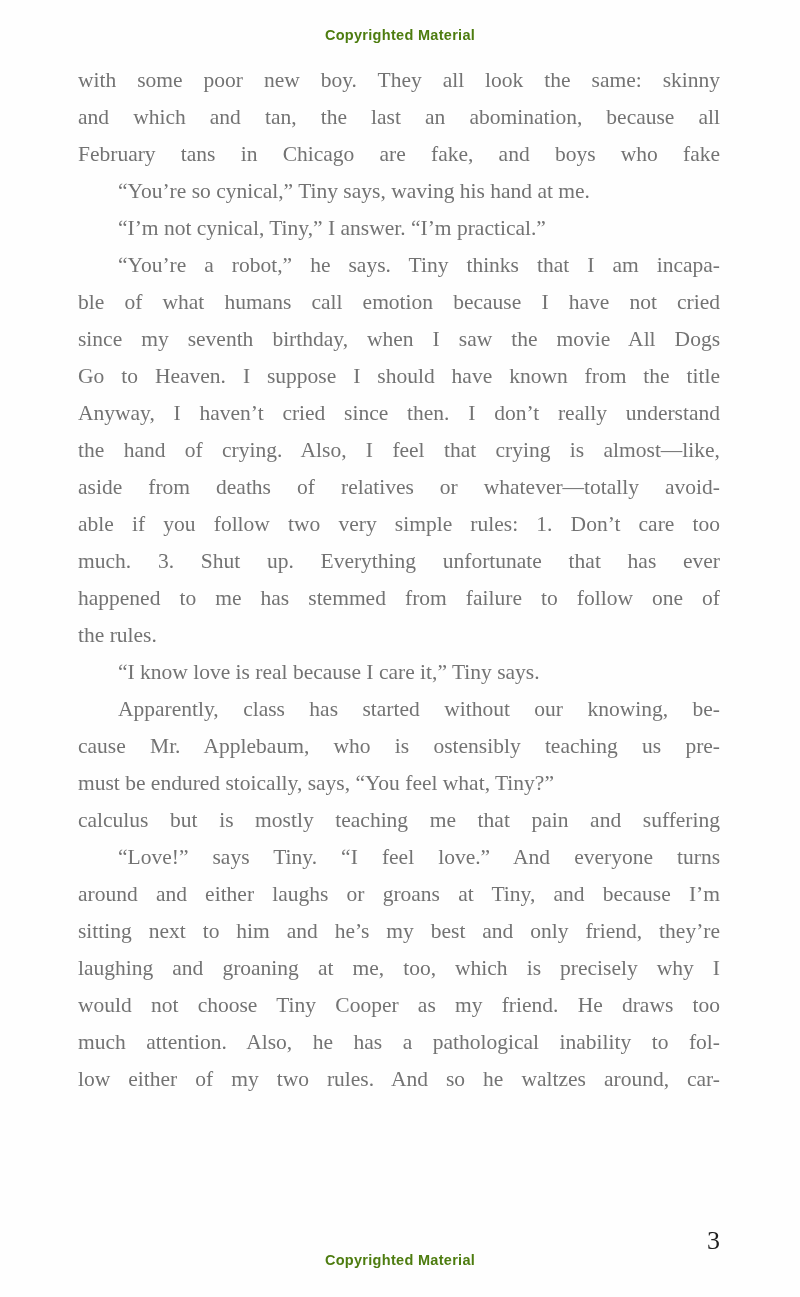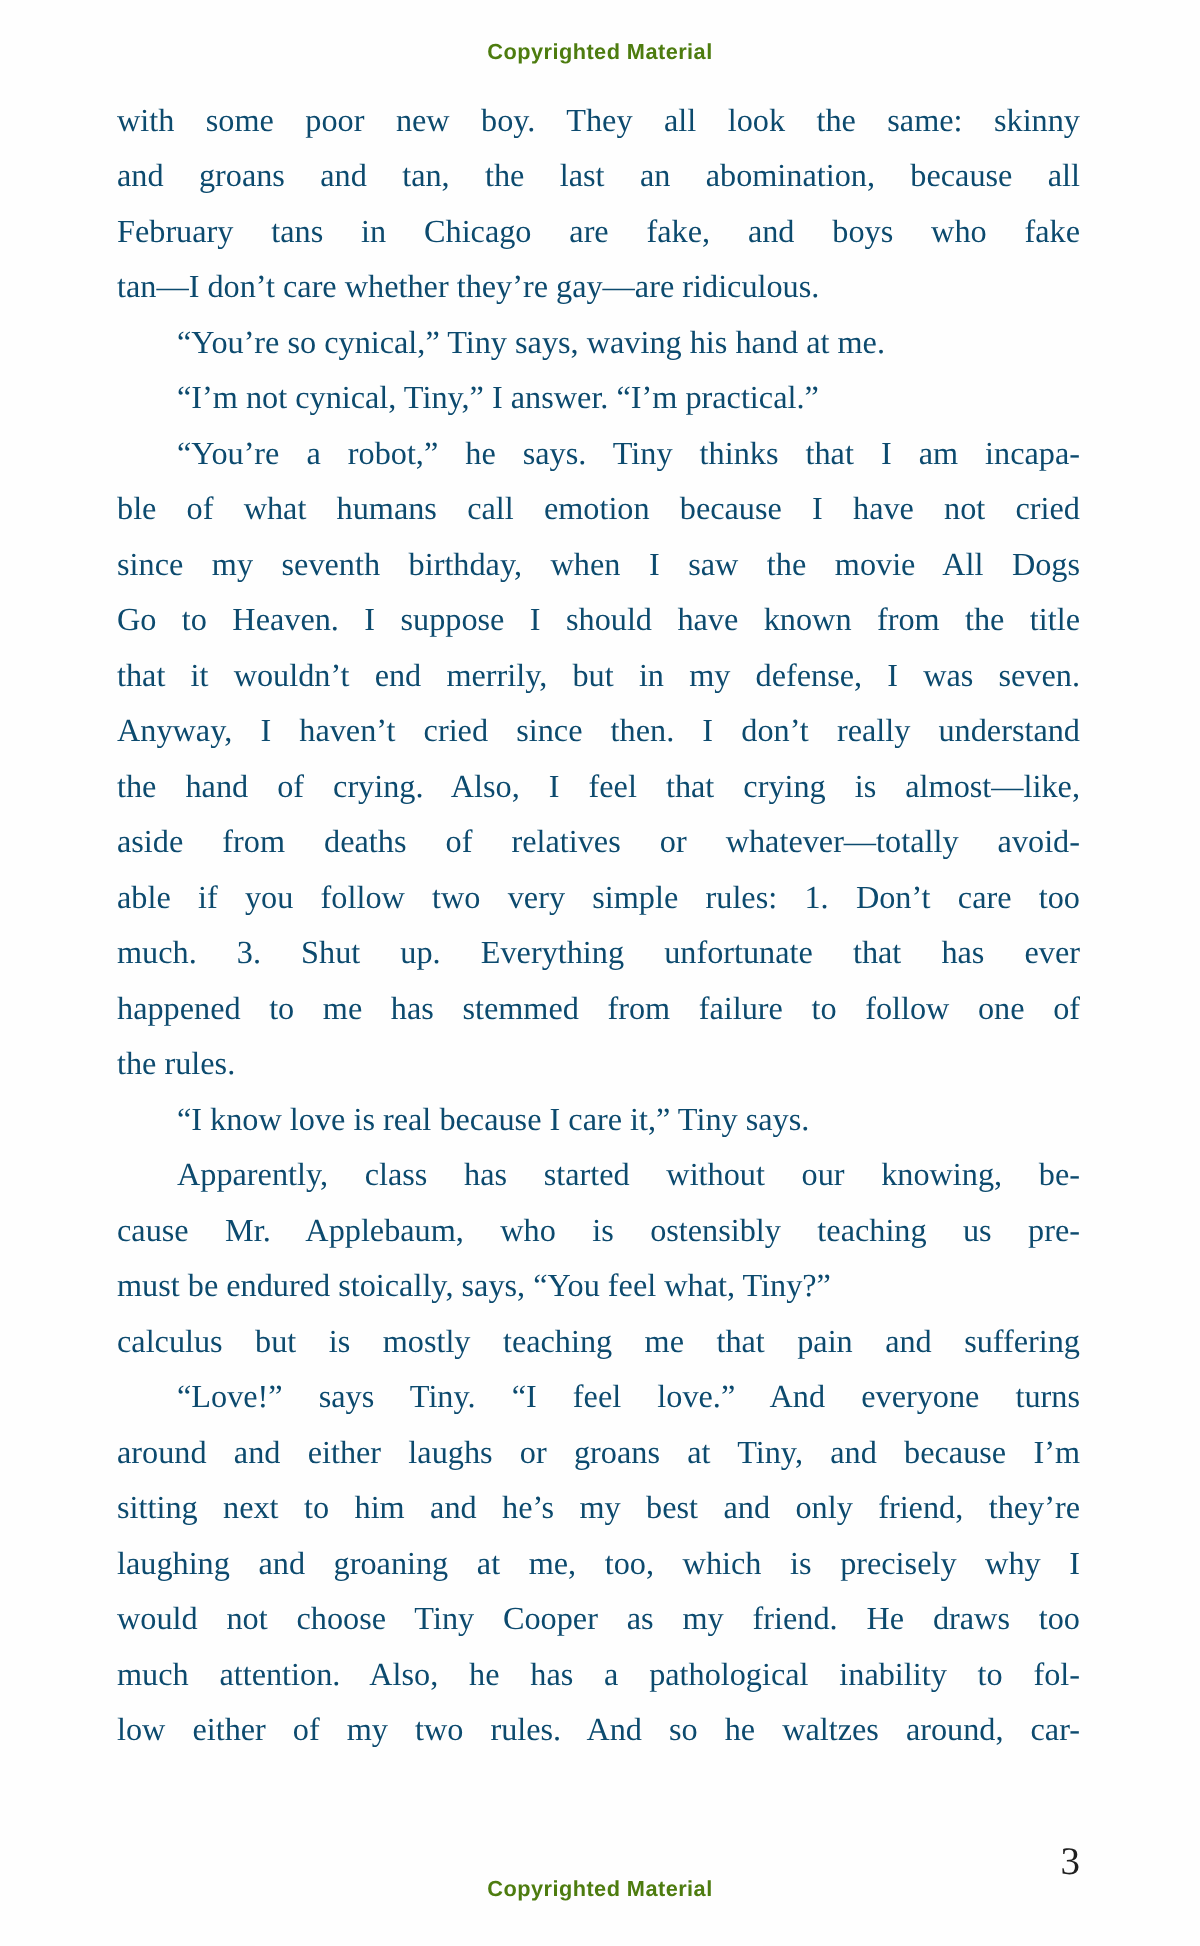--- a/index.html
+++ b/index.html
@@ -28,21 +28,21 @@
   }
   .notice-top { top: 27px; }
   .notice-bottom { top: 1252px; }
   .text-block {
     position: absolute;
     left: 78px;
     top: 62px;
     width: 642px;
     font-size: 21.5px;
     line-height: 37px;
-    color: #0c4a6e;
+    color: #737373;
   }
   .line {
     height: 37px;
     text-align: justify;
     text-align-last: justify;
     white-space: normal;
   }
   .line.last {
     text-align-last: left;
   }
@@ -64,30 +64,28 @@
   }
 </style>
 </head>
 <body>
 
 <div class="page">
   <div class="notice notice-top">Copyrighted Material</div>
 
   <div class="text-block" id="text-block">
       <div class="line"><span>with some poor new boy. They all look the same: skinny</span></div>
-      <div class="line"><span>and groans and tan, the last an abomination, because all</span></div>
+      <div class="line"><span>and which and tan, the last an abomination, because all</span></div>
       <div class="line"><span>February tans in Chicago are fake, and boys who fake</span></div>
-      <div class="line last"><span>tan—I don’t care whether they’re gay—are ridiculous.</span></div>
       <div class="line indent last"><span>“You’re so cynical,” Tiny says, waving his hand at me.</span></div>
       <div class="line indent last"><span>“I’m not cynical, Tiny,” I answer. “I’m practical.”</span></div>
       <div class="line indent"><span>“You’re a robot,” he says. Tiny thinks that I am incapa-</span></div>
       <div class="line"><span>ble of what humans call emotion because I have not cried</span></div>
       <div class="line"><span>since my seventh birthday, when I saw the movie </span><span class="italic">All Dogs</span></div>
       <div class="line"><span class="italic">Go to Heaven</span><span>. I suppose I should have known from the title</span></div>
-      <div class="line"><span>that it wouldn’t end merrily, but in my defense, I was seven.</span></div>
       <div class="line"><span>Anyway, I haven’t cried since then. I don’t really understand</span></div>
       <div class="line"><span>the </span><span class="italic">hand</span><span> of crying. Also, I feel that crying is almost—like,</span></div>
       <div class="line"><span>aside from deaths of relatives or whatever—totally avoid-</span></div>
       <div class="line"><span>able if you follow two very simple rules: 1. Don’t care too</span></div>
       <div class="line"><span>much. 3. Shut up. Everything unfortunate that has ever</span></div>
       <div class="line"><span>happened to me has stemmed from failure to follow one of</span></div>
       <div class="line last"><span>the rules.</span></div>
       <div class="line indent last"><span>“I know love is real because I </span><span class="italic">care</span><span> it,” Tiny says.</span></div>
       <div class="line indent"><span>Apparently, class has started without our knowing, be-</span></div>
       <div class="line"><span>cause Mr. Applebaum, who is ostensibly teaching us pre-</span></div>

